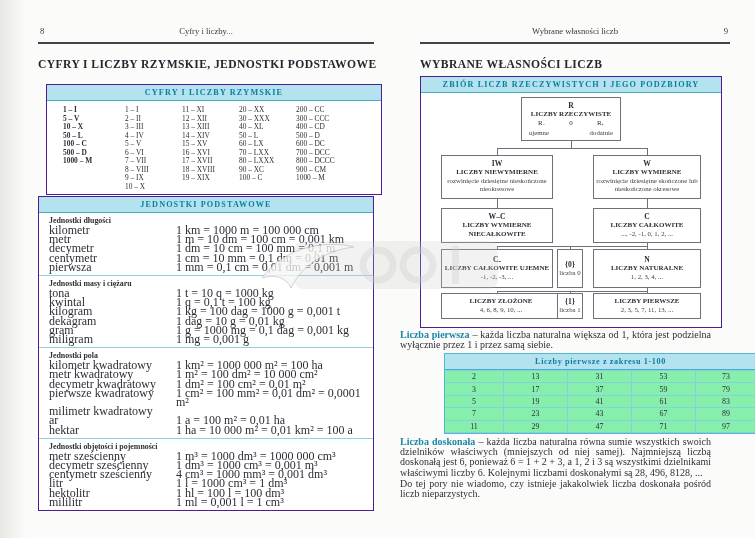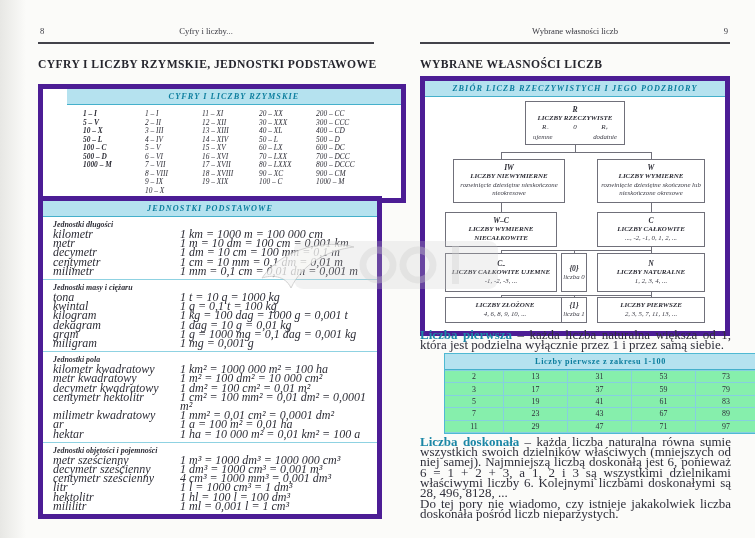--- a/index.html
+++ b/index.html
@@ -15,21 +15,21 @@
   .rh-num-l{position:absolute;left:2px;}
   .rh-num-r{position:absolute;right:2px;}
   .head-rule{position:absolute;top:42px;height:1.7px;background:#43434b;}
   .hr-left{left:38px;width:336px;}
   .hr-right{left:420px;width:310px;}
   .page-title{position:absolute;top:58px;font-size:11.6px;font-weight:bold;
     letter-spacing:.4px;color:#26262e;}
   .pt-left{left:38px;}
   .pt-right{left:420px;}
   
-  .cyanbox{position:absolute;border:5px solid #4c1d95;background:#fff;font-style:italic;}
+  .cyanbox{position:absolute;border:1px solid #4c1d95;background:#fff;}
   .bar{background:#b5e2ef;border-bottom:1px solid #45b0cb;color:#0d7e9e;
     font-weight:bold;text-align:center;font-size:8.2px;letter-spacing:1.1px;
     line-height:15px;height:15px;}
   
   .roman-body{display:flex;padding:5px 0 3px 16px;font-size:7.4px;line-height:8.5px;}
   .roman-col0{width:62px;font-weight:bold;}
   .roman-cols{display:flex;flex:1;}
   .roman-col{width:57px;}
   
   .unit-section{padding:3px 8px 3px 10px;}
@@ -44,21 +44,21 @@
   .dg-flex{display:flex;flex-direction:column;justify-content:center;padding-top:0;}
   .db-code{font-weight:bold;font-size:7.6px;line-height:9px;}
   .db-name{font-weight:bold;font-size:7px;line-height:9px;}
   .db-desc{font-size:6.8px;line-height:8.4px;color:#3c3c46;}
   .r-sub{display:flex;justify-content:space-between;padding:0 16px;font-size:7px;line-height:9px;}
   .r-labels{display:flex;justify-content:space-between;padding:0 7px;font-size:6.8px;line-height:9px;color:#3c3c46;}
   .vline,.hline{position:absolute;background:#70707a;}
   .vline{width:1px;}
   .hline{height:1px;}
   
-  .para{position:absolute;left:420px;width:311px;font-size:13px;line-height:10.2px;
+  .para{position:absolute;left:400px;width:311px;font-size:10px;line-height:10.2px;
     text-align:justify;color:#2f2f3a;}
   .kw{color:#1b87a6;font-weight:bold;}
   
   .primes{position:absolute;left:420px;top:353px;width:311px;border:1px solid #4fb9d3;background:#86efac;margin-left:24px;}
   .primes table{width:100%;border-collapse:collapse;}
   .primes td{border:1px solid #86cfe0;height:11.4px;text-align:center;
     font-size:7.9px;color:#2f2f3a;padding:0;}
   .primes tr td:first-child{border-left:none;}
   .primes tr td:last-child{border-right:none;}
   
@@ -71,21 +71,21 @@
 <div id="canvas">
   <div class="edge-shadow"></div>
 
   <div class="runhead rh-left">
     <span class="rh-num-l">8</span>
     <span class="rh-center">Cyfry i liczby...</span>
   </div>
   <div class="head-rule hr-left"></div>
   <div class="page-title pt-left">CYFRY I LICZBY RZYMSKIE, JEDNOSTKI PODSTAWOWE</div>
 
-  <div class="cyanbox" style="left:38px;top:84px;width:334px;padding-left:24px;">
+  <div class="cyanbox" style="left:46px;top:84px;width:334px;">
     <div class="bar">CYFRY I LICZBY RZYMSKIE</div>
     <div class="roman-body">
       <div class="roman-col0">
           <div class="roman-line">1 – I</div>
           <div class="roman-line">5 – V</div>
           <div class="roman-line">10 – X</div>
           <div class="roman-line">50 – L</div>
           <div class="roman-line">100 – C</div>
           <div class="roman-line">500 – D</div>
           <div class="roman-line">1000 – M</div>
@@ -156,21 +156,21 @@
           </div>
             <div class="unit-row">
             <span class="unit-name">decymetr</span>
             <span class="unit-formula">1 dm = 10 cm = 100 mm = 0,1 m</span>
           </div>
             <div class="unit-row">
             <span class="unit-name">centymetr</span>
             <span class="unit-formula">1 cm = 10 mm = 0,1 dm = 0,01 m</span>
           </div>
             <div class="unit-row">
-            <span class="unit-name">milimetr</span>
+            <span class="unit-name">pierwsza</span>
             <span class="unit-formula">1 mm = 0,1 cm = 0,01 dm = 0,001 m</span>
           </div>
           </div>
       </div>
         <div class="unit-section">
         <div class="sec-title">Jednostki masy i ciężaru</div>
         <div>
             <div class="unit-row">
             <span class="unit-name">tona</span>
             <span class="unit-formula">1 t = 10 q = 1000 kg</span>
@@ -206,26 +206,25 @@
           </div>
             <div class="unit-row">
             <span class="unit-name">metr kwadratowy</span>
             <span class="unit-formula">1 m² = 100 dm² = 10 000 cm²</span>
           </div>
             <div class="unit-row">
             <span class="unit-name">decymetr kwadratowy</span>
             <span class="unit-formula">1 dm² = 100 cm² = 0,01 m²</span>
           </div>
             <div class="unit-row">
-            <span class="unit-name">centymetr hektolitr</span>
+            <span class="unit-name">pierwsze kwadratowy</span>
             <span class="unit-formula">1 cm² = 100 mm² = 0,01 dm² = 0,0001 m²</span>
           </div>
             <div class="unit-row">
             <span class="unit-name">milimetr kwadratowy</span>
-            <span class="unit-formula">1 mm² = 0,01 cm² = 0,0001 dm²</span>
           </div>
             <div class="unit-row">
             <span class="unit-name">ar</span>
             <span class="unit-formula">1 a = 100 m² = 0,01 ha</span>
           </div>
             <div class="unit-row">
             <span class="unit-name">hektar</span>
             <span class="unit-formula">1 ha = 10 000 m² = 0,01 km² = 100 a</span>
           </div>
           </div>
@@ -279,21 +278,21 @@
         <span>R₋</span>
         <span>0</span>
         <span>R₊</span>
       </div>
       <div class="r-labels">
         <span>ujemne</span>
         <span>dodatnie</span>
       </div>
     </div>
 
-    <div class="dg-box" style="left:20px;top:78px;width:112px;height:44px;margin-left:8px;">
+    <div class="dg-box" style="left:20px;top:78px;width:112px;height:44px;">
       <div class="db-code">IW</div>
       <div class="db-name">LICZBY NIEWYMIERNE</div>
       <div class="db-desc">rozwinięcie dziesiętne nieskończone nieokresowe</div>
     </div>
     <div class="dg-box" style="left:172px;top:78px;width:108px;height:44px;">
       <div class="db-code">W</div>
       <div class="db-name">LICZBY WYMIERNE</div>
       <div class="db-desc">rozwinięcie dziesiętne skończone lub nieskończone okresowe</div>
     </div>
 

